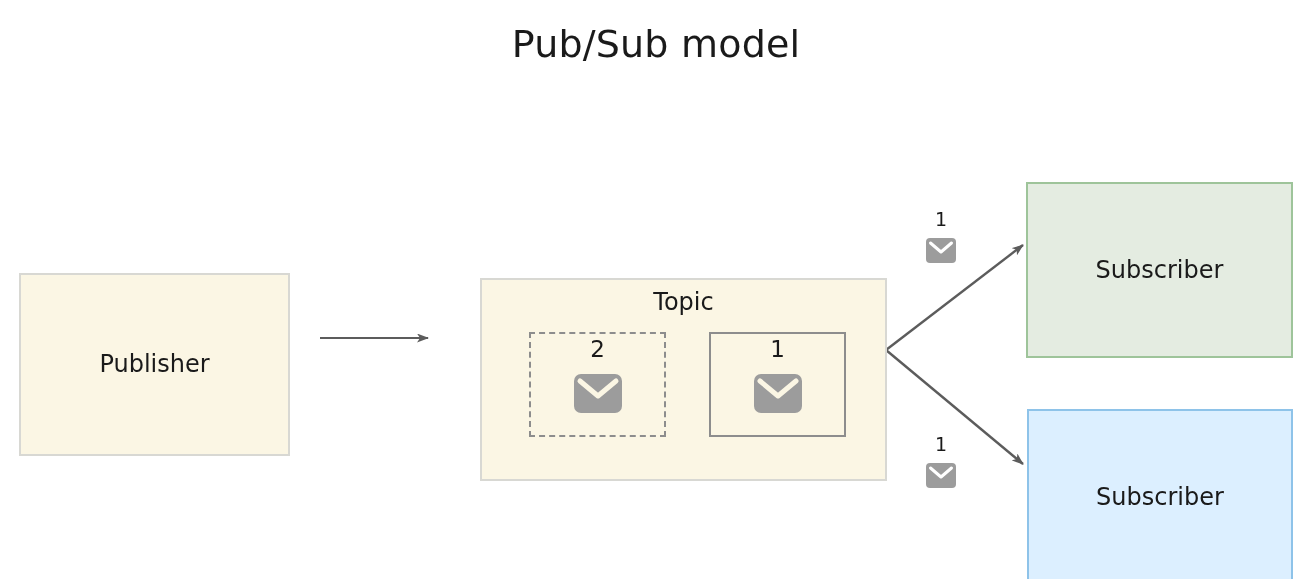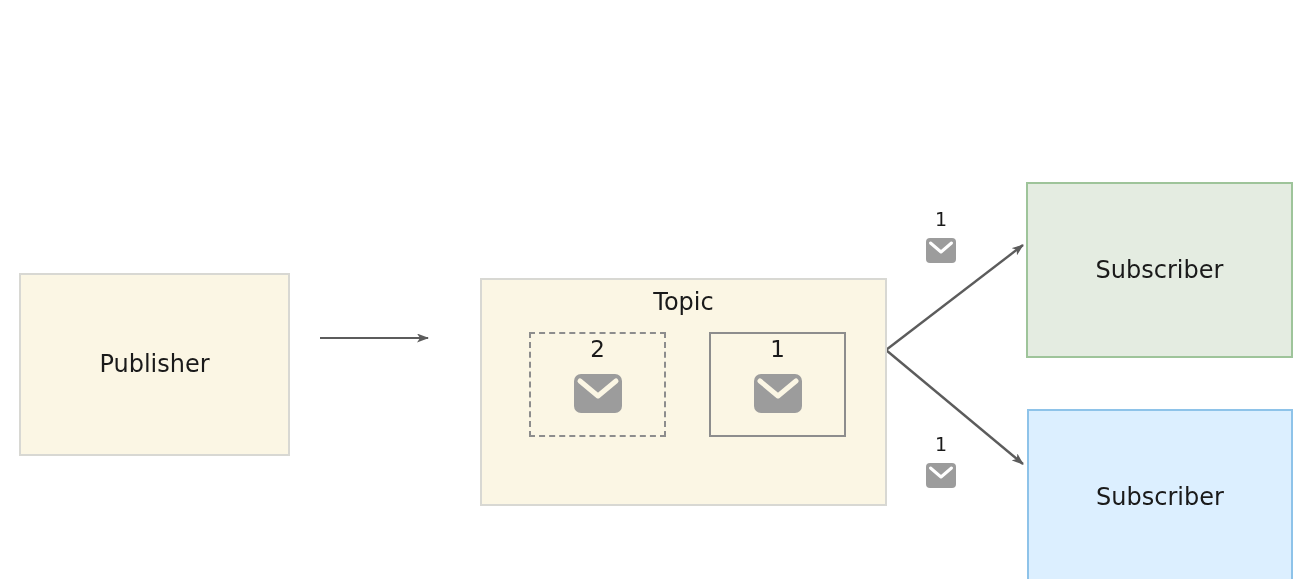--- a/index.html
+++ b/index.html
@@ -53,21 +53,21 @@
     width: 271px;
     height: 183px;
     background: #fbf6e4;
     border: 2px solid #d8d8d3;
   }
 
   .node-topic {
     left: 480px;
     top: 251px;
     width: 407px;
-    height: 228px;
+    height: 203px;
     background: #fbf6e4;
     border: 2px solid #d8d8d3;
     display: block;
   }
 
   .topic-label {
     position: absolute;
     left: 0;
     top: 8px;
     width: 100%;
@@ -162,20 +162,21 @@
     width: 1312px;
     height: 579px;
     pointer-events: none;
   }
 </style>
 </head>
 <body>
 
 <div id="canvas">
 
+  <div class="diagram-title">Pub/Sub model</div>
 
   <svg id="connectors" viewBox="0 0 1312 579" xmlns="http://www.w3.org/2000/svg">
     <defs>
       <marker id="arrowhead" markerWidth="12" markerHeight="9" refX="11" refY="4.5" orient="auto" markerUnits="userSpaceOnUse">
         <path d="M0,0 L12,4.5 L0,9 L3,4.5 Z" fill="#5c5c5c"></path>
       </marker>
     </defs>
 
     <line x1="320" y1="338" x2="428" y2="338" stroke="#5c5c5c" stroke-width="2.2" marker-end="url(#arrowhead)"></line>
 

